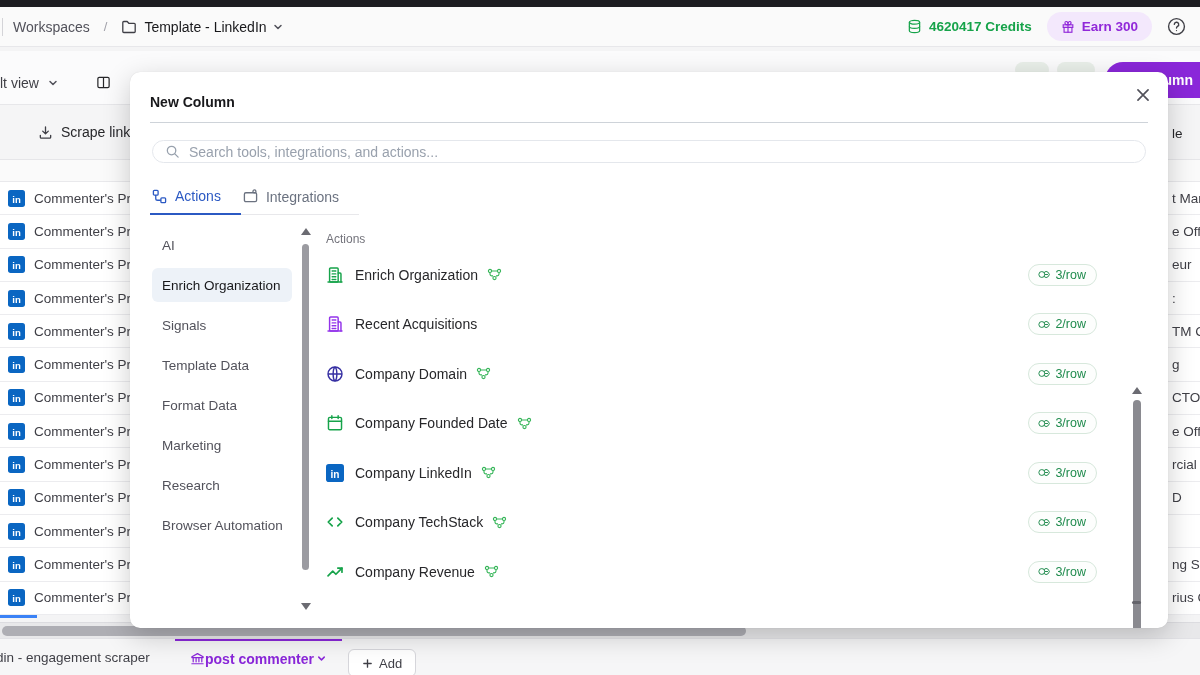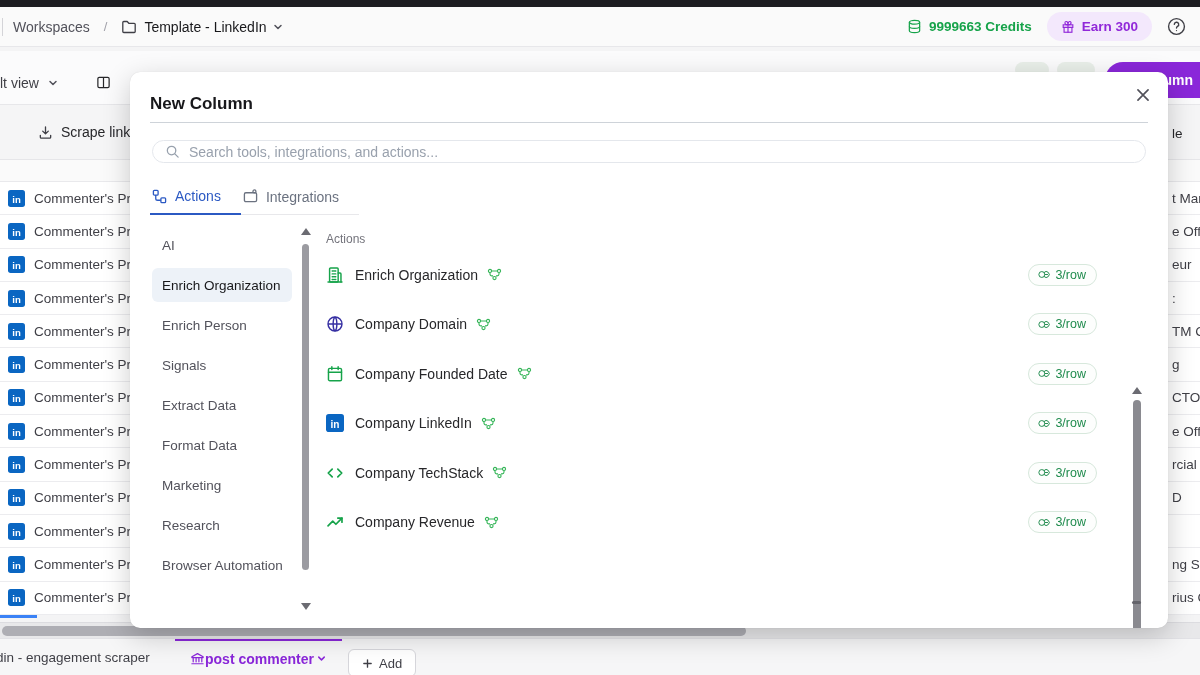--- a/index.html
+++ b/index.html
@@ -52,21 +52,21 @@
   .bb-left { position:absolute; left:-4px; top:11px; color:#3f3f46; font-size:13.5px; white-space:nowrap; }
   .bb-tab { position:absolute; left:175px; top:0; height:37px; display:flex; align-items:center; padding:0 15px; border-top:2.5px solid #8a27d9; color:#8a27d9; font-size:14px; font-weight:600; cursor:pointer; background:transparent; border-left:none; border-right:none; border-bottom:none; }
   .bb-tab svg.bank { width:15px; height:15px; }
   .bb-tab svg.chev { width:11px; height:11px; color:#8a27d9; margin-left:2px; }
   .bb-add { position:absolute; left:348px; top:10px; height:28px; display:flex; align-items:center; gap:6px; padding:0 13px; background:#fff; border:1px solid #d6d6db; border-radius:6px; color:#3f3f46; font-size:13px; cursor:pointer; }
   .bb-add svg { width:11px; height:11px; color:#3f3f46; }
 
   
   #modal { position:absolute; left:130px; top:72px; width:1038px; height:556px; background:#fff; border-radius:10px; box-shadow:0 8px 28px rgba(0,0,0,.2), 0 0 1px rgba(0,0,0,.15); z-index:10; overflow:hidden; }
   .m-close { position:absolute; right:16px; top:14px; width:18px; height:18px; color:#52525b; background:none; border:none; cursor:pointer; padding:0; }
-  .m-title { position:absolute; left:20px; top:22px; font-size:17px; font-weight:600; color:#18181b; }
+  .m-title { position:absolute; left:20px; top:22px; font-size:14px; font-weight:600; color:#18181b; }
   .m-divider { position:absolute; left:20px; right:20px; top:50px; height:1px; background:#ced3d9; }
   .m-search { position:absolute; left:22px; right:22px; top:68px; height:23px; border:1px solid #e4e7ec; border-radius:12px; display:flex; align-items:center; padding:0 12px; gap:9px; background:#fff; }
   .m-search svg { width:15px; height:15px; color:#98a1ad; flex:none; }
   .m-search input { border:none; outline:none; flex:1; font-size:14px; color:#18181b; font-family:"Liberation Sans",sans-serif; background:transparent; }
   .m-search input::placeholder { color:#99a1ad; }
 
   .m-tabs { position:absolute; left:20px; top:116px; display:inline-flex; border-bottom:1px solid #e8e8eb; }
   .m-tab { display:flex; align-items:center; gap:8px; padding:0 20px 9px 2px; font-size:14px; font-weight:500; color:#6b7280; background:none; border:none; cursor:pointer; }
   .m-tab svg { width:15px; height:15px; }
   .m-tab.active { color:#2b59c3; border-bottom:2px solid #2b59c3; margin-bottom:-1px; }
@@ -120,21 +120,21 @@
         <path d="M3 4.5 6 7.5 9 4.5"></path>
       </svg>
   </span>
   <div id="top-right">
     <span class="credits">
       <svg viewBox="0 0 16 16" fill="none" stroke="currentColor" stroke-width="1.3">
           <ellipse cx="8" cy="3.5" rx="5.5" ry="2"></ellipse>
           <path d="M2.5 3.5v9c0 1.1 2.5 2 5.5 2s5.5-.9 5.5-2v-9"></path>
           <path d="M2.5 8c0 1.1 2.5 2 5.5 2s5.5-.9 5.5-2"></path>
         </svg>
-      <span>9999663 Credits</span>
+      <span>4620417 Credits</span>
     </span>
     <button class="earn-pill">
       <svg viewBox="0 0 16 16" fill="none" stroke="currentColor" stroke-width="1.3" stroke-linecap="round">
           <rect x="2.5" y="5.5" width="11" height="3"></rect>
           <rect x="3.5" y="8.5" width="9" height="5.5"></rect>
           <path d="M8 5.5v8.5M8 5.5c-1.5 0-3.5-.5-3.5-2a1.5 1.5 0 0 1 3-.5c.3.8.5 2.5.5 2.5s.2-1.7.5-2.5a1.5 1.5 0 0 1 3 .5c0 1.5-2 2-3.5 2z"></path>
         </svg>
       <span>Earn 300</span>
     </button>
     <span class="help-ic">
@@ -392,33 +392,29 @@
   <div class="cat-item">
     <span class="cat-label">AI</span>
 
   </div>
 
   <div class="cat-item selected">
     <span class="cat-label">Enrich Organization</span>
     <span class="caret"></span>
   </div>
 
-  <div class="cat-item">
-    <span class="cat-label">Enrich Person</span>
-
-  </div>
 
   <div class="cat-item">
     <span class="cat-label">Signals</span>
 
   </div>
 
 
   <div class="cat-item">
-    <span class="cat-label">Extract Data</span>
+    <span class="cat-label">Template Data</span>
 
   </div>
 
   <div class="cat-item">
     <span class="cat-label">Format Data</span>
 
   </div>
 
   <div class="cat-item">
     <span class="cat-label">Marketing</span>
@@ -465,20 +461,39 @@
             </span>
     <span class="a-badge">
       <svg viewBox="0 0 16 16" fill="none" stroke="currentColor" stroke-width="1.2">
                 <circle cx="5.9" cy="8" r="3.6"></circle>
                 <path d="M8.6 5.7a3.6 3.6 0 1 1 0 4.6M9.5 8h4"></path>
               </svg>
       <span class="badge-text">3/row</span>
     </span>
   </div>
 
+  <div class="action-item">
+    <span class="a-icon" style="color: rgb(147, 51, 234);">
+              <svg viewBox="0 0 16 16" fill="none" stroke="currentColor" stroke-width="1.3" stroke-linecap="round">
+                <rect x="3.2" y="1.8" width="7.6" height="12.4" rx="0.8"></rect>
+                <path d="M10.8 6.2h1.7a.8.8 0 0 1 .8.8v7.2"></path>
+                <path d="M5.5 4.5h1.1M7.6 4.5h1.1M5.5 7h1.1M7.6 7h1.1M5.5 9.5h1.1M7.6 9.5h1.1M5.5 12h1.1M7.6 12h1.1"></path>
+                <path d="M1.8 14.2h12.4"></path>
+              </svg>
+            </span>
+    <span class="a-name">Recent Acquisitions</span>
+
+    <span class="a-badge">
+      <svg viewBox="0 0 16 16" fill="none" stroke="currentColor" stroke-width="1.2">
+                <circle cx="5.9" cy="8" r="3.6"></circle>
+                <path d="M8.6 5.7a3.6 3.6 0 1 1 0 4.6M9.5 8h4"></path>
+              </svg>
+      <span class="badge-text">2/row</span>
+    </span>
+  </div>
 
   <div class="action-item">
     <span class="a-icon" style="color: rgb(55, 48, 163);">
               <svg viewBox="0 0 16 16" fill="none" stroke="currentColor" stroke-width="1.3">
                 <circle cx="8" cy="8" r="6.2"></circle>
                 <path d="M1.8 8h12.4M8 1.8c2.2 1.8 2.2 10.6 0 12.4M8 1.8c-2.2 1.8-2.2 10.6 0 12.4"></path>
               </svg>
             </span>
     <span class="a-name">Company Domain</span>
     <span class="a-waterfall">

